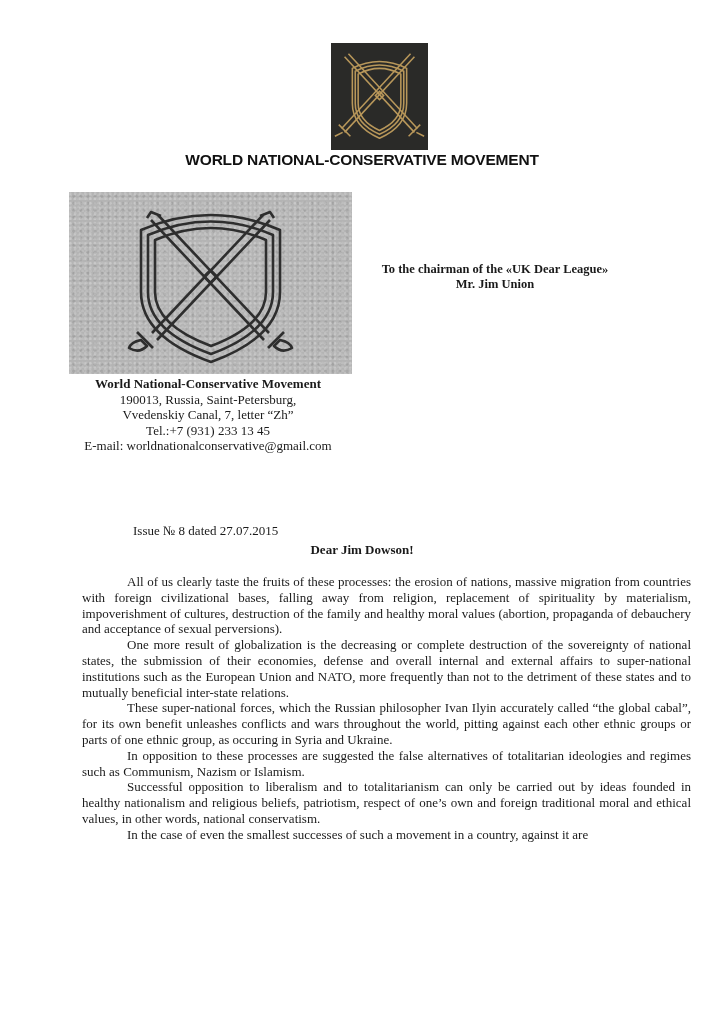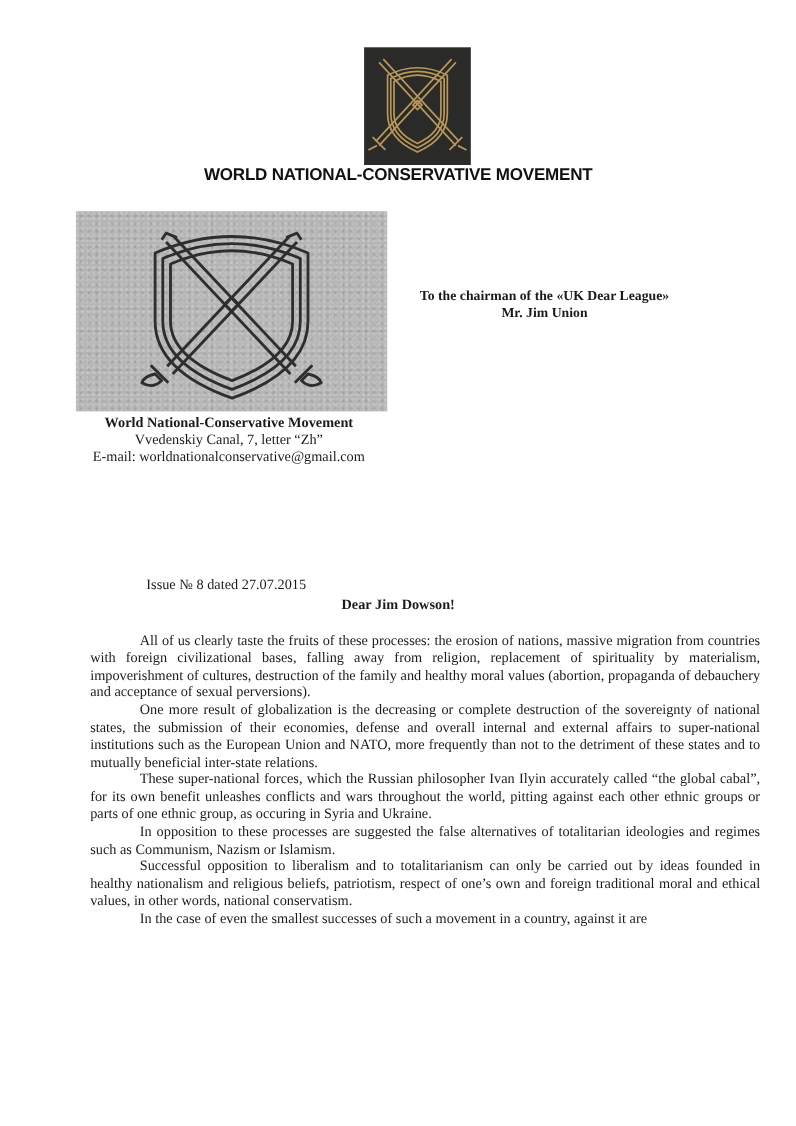--- a/index.html
+++ b/index.html
@@ -152,21 +152,23 @@
   </svg>
 </div>
 
 <div class="recipient">
   <div>To the chairman of the «UK Dear League»</div>
   <div>Mr. Jim Union</div>
 </div>
 
 <div class="sender">
   <div class="sender-name">World National-Conservative Movement</div>
+  <div>190013, Russia, Saint-Petersburg,</div>
   <div>Vvedenskiy Canal, 7, letter “Zh”</div>
+  <div>Tel.:+7 (931) 233 13 45</div>
   <div>E-mail: worldnationalconservative@gmail.com</div>
 </div>
 
 <div class="issue">Issue № 8 dated 27.07.2015</div>
 
 <div class="salutation">Dear Jim Dowson!</div>
 
 <div class="body-text">
   <p>All of us clearly taste the fruits of these processes: the erosion of nations, massive migration from countries with foreign civilizational bases, falling away from religion, replacement of spirituality by materialism, impoverishment of cultures, destruction of the family and healthy moral values (abortion, propaganda of debauchery and acceptance of sexual perversions).</p>
   <p>One more result of globalization is the decreasing or complete destruction of the sovereignty of national states, the submission of their economies, defense and overall internal and external affairs to super-national institutions such as the European Union and NATO, more frequently than not to the detriment of these states and to mutually beneficial inter-state relations.</p>

